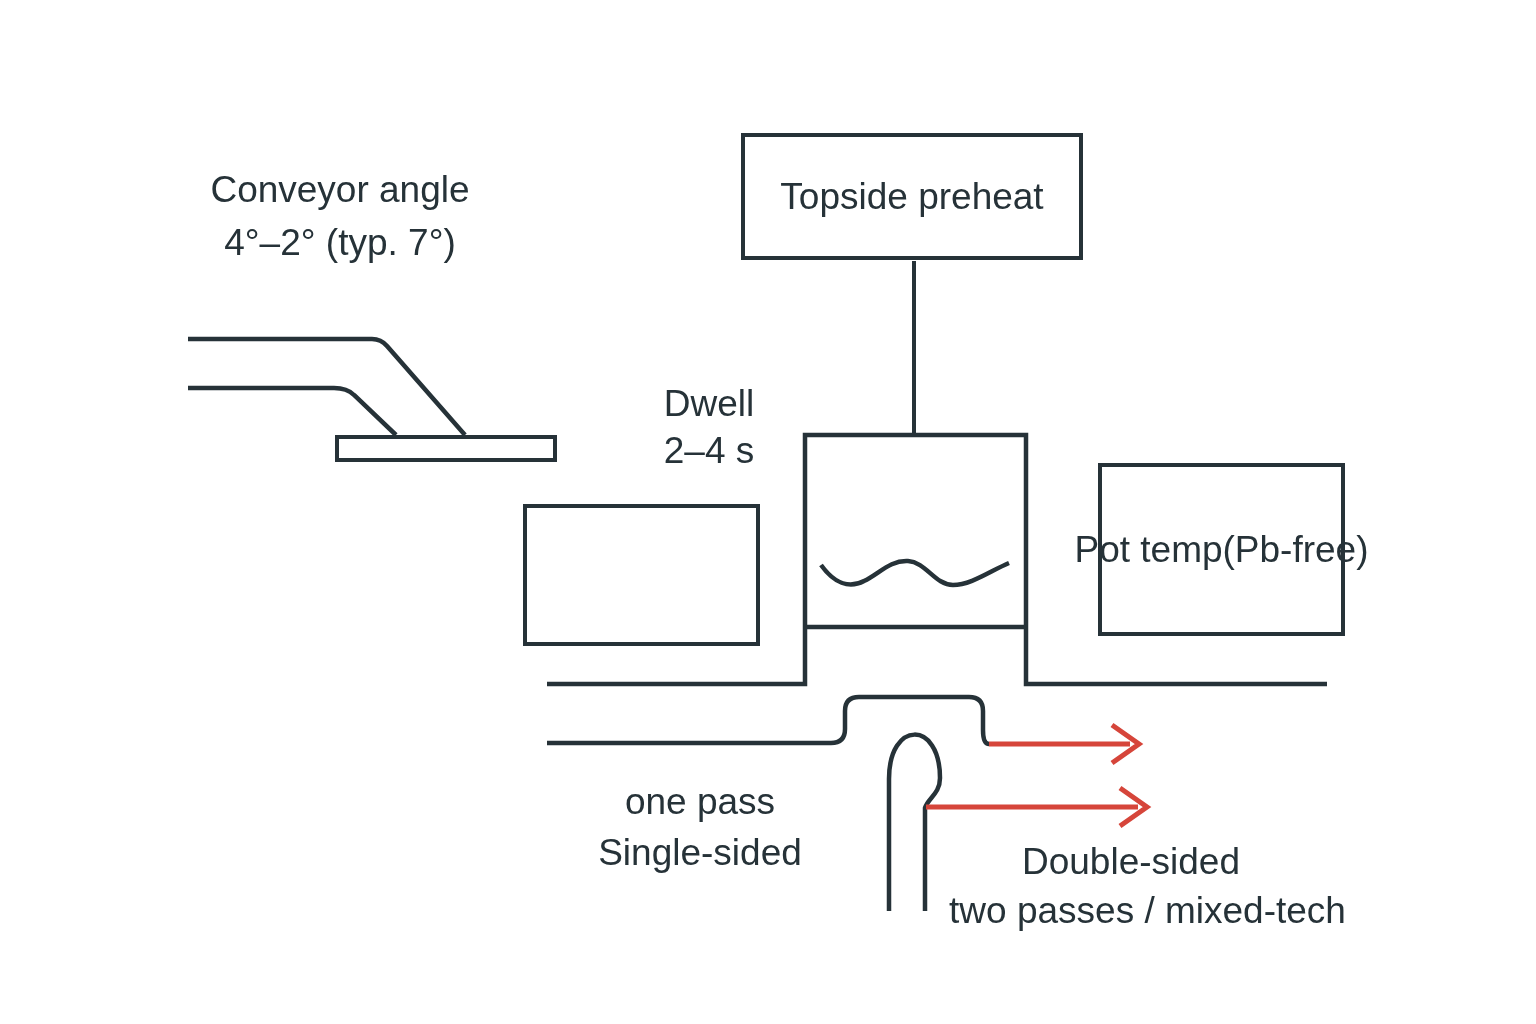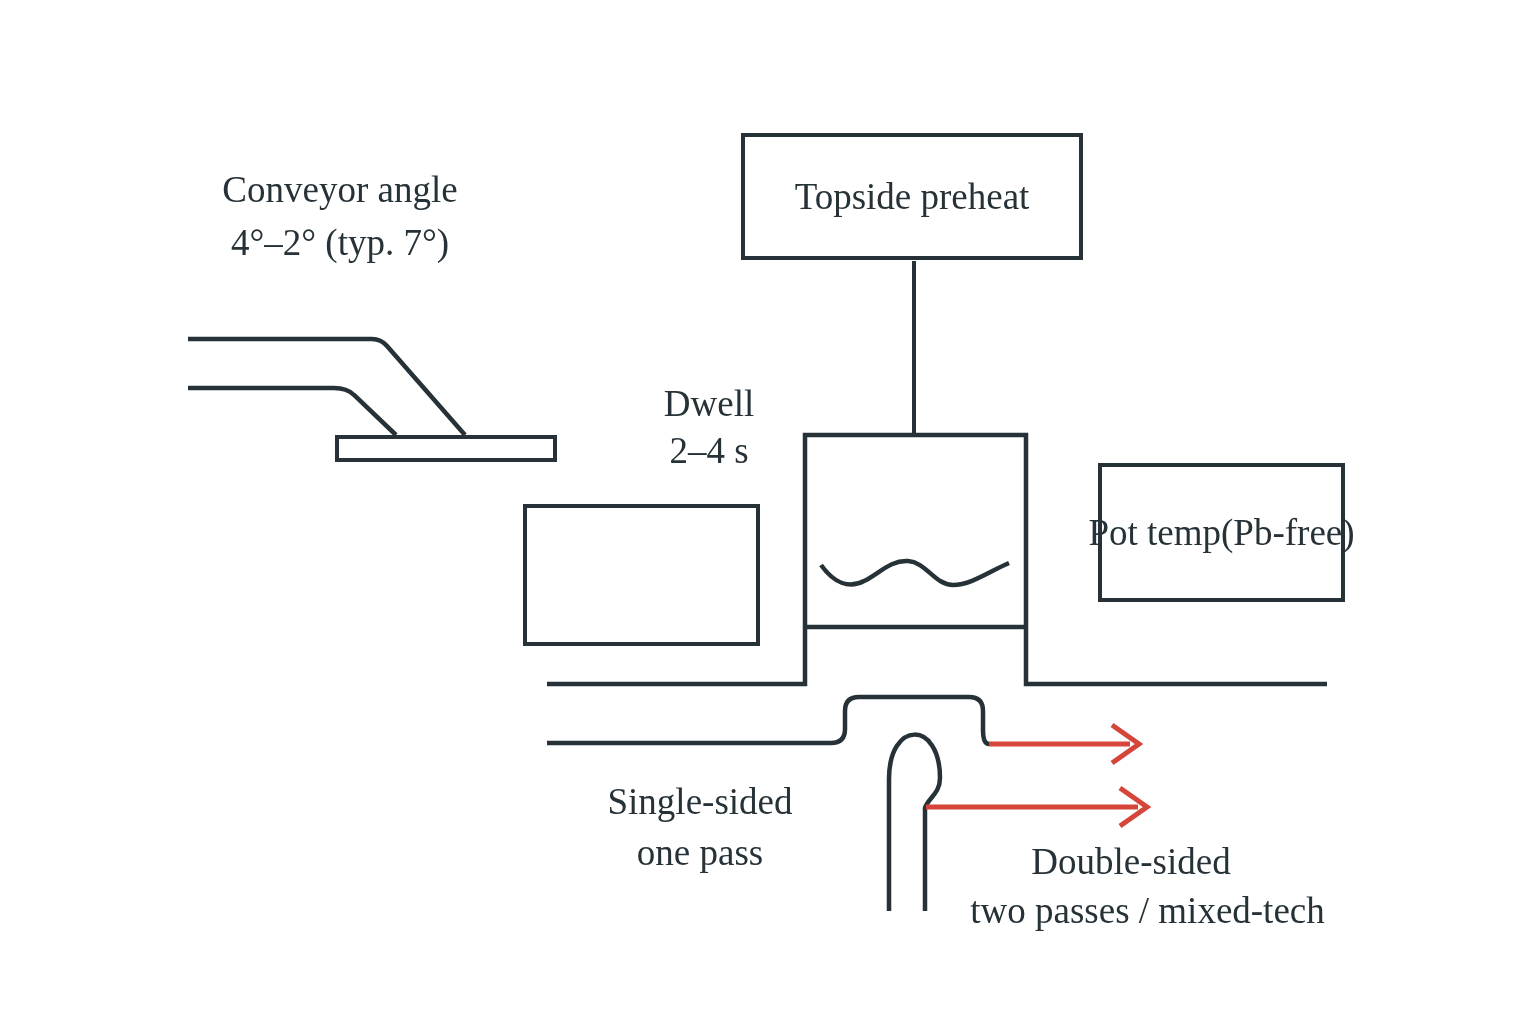--- a/index.html
+++ b/index.html
@@ -7,21 +7,21 @@
     --accent: #d6453a;
     --background: #ffffff;
   }
   html, body { margin: 0; padding: 0; background: #e9e9e9; }
   .stage {
     position: relative;
     width: 1536px;
     height: 1024px;
     background: var(--background, #fff);
     overflow: hidden;
-    font-family: Liberation Serif, serif;
+    font-family: Liberation Sans, sans-serif;
     color: var(--ink, #263238);
   }
   .lineart {
     position: absolute;
     inset: 0;
     width: 1536px;
     height: 1024px;
   }
   .ink-line  { stroke: var(--ink, #263238); fill: none; }
   .ink-fill  { stroke: var(--ink, #263238); fill: #ffffff; }
@@ -50,21 +50,21 @@
     flex-direction: row;
     align-items: center;
     justify-content: center;
     text-align: center;
     font-size: 37px;
     line-height: 47px;
     color: var(--ink, #263238);
     white-space: nowrap;
   }
   .box-preheat { left: 741px; top: 133px; width: 342px; height: 127px; }
-  .box-pottemp { left: 1098px; top: 463px; width: 247px; height: 139px; }
+  .box-pottemp { left: 1098px; top: 463px; width: 247px; height: 173px; }
   .box-dwellzone { left: 523px; top: 504px; width: 237px; height: 142px;
                    border-width: 4px; }
 </style>
 </head>
 <body>
 
 <div class="stage">
 
   <svg class="lineart" viewBox="0 0 1536 1024">
 
@@ -96,22 +96,22 @@
     <div>Conveyor angle</div>
     <div>4°–2° (typ. 7°)</div>
   </div>
 
   <div class="lbl lbl-dwell">
     <div>Dwell</div>
     <div>2–4 s</div>
   </div>
 
   <div class="lbl lbl-single">
+    <div>one pass</div>
     <div>Single-sided</div>
-    <div>one pass</div>
   </div>
 
   <div>
     <div class="lbl lbl-double1">Double-sided</div>
     <div class="lbl lbl-double2">two passes / mixed-tech</div>
   </div>
 
   <div class="box box-preheat">
     <div>Topside preheat</div>
   </div>

